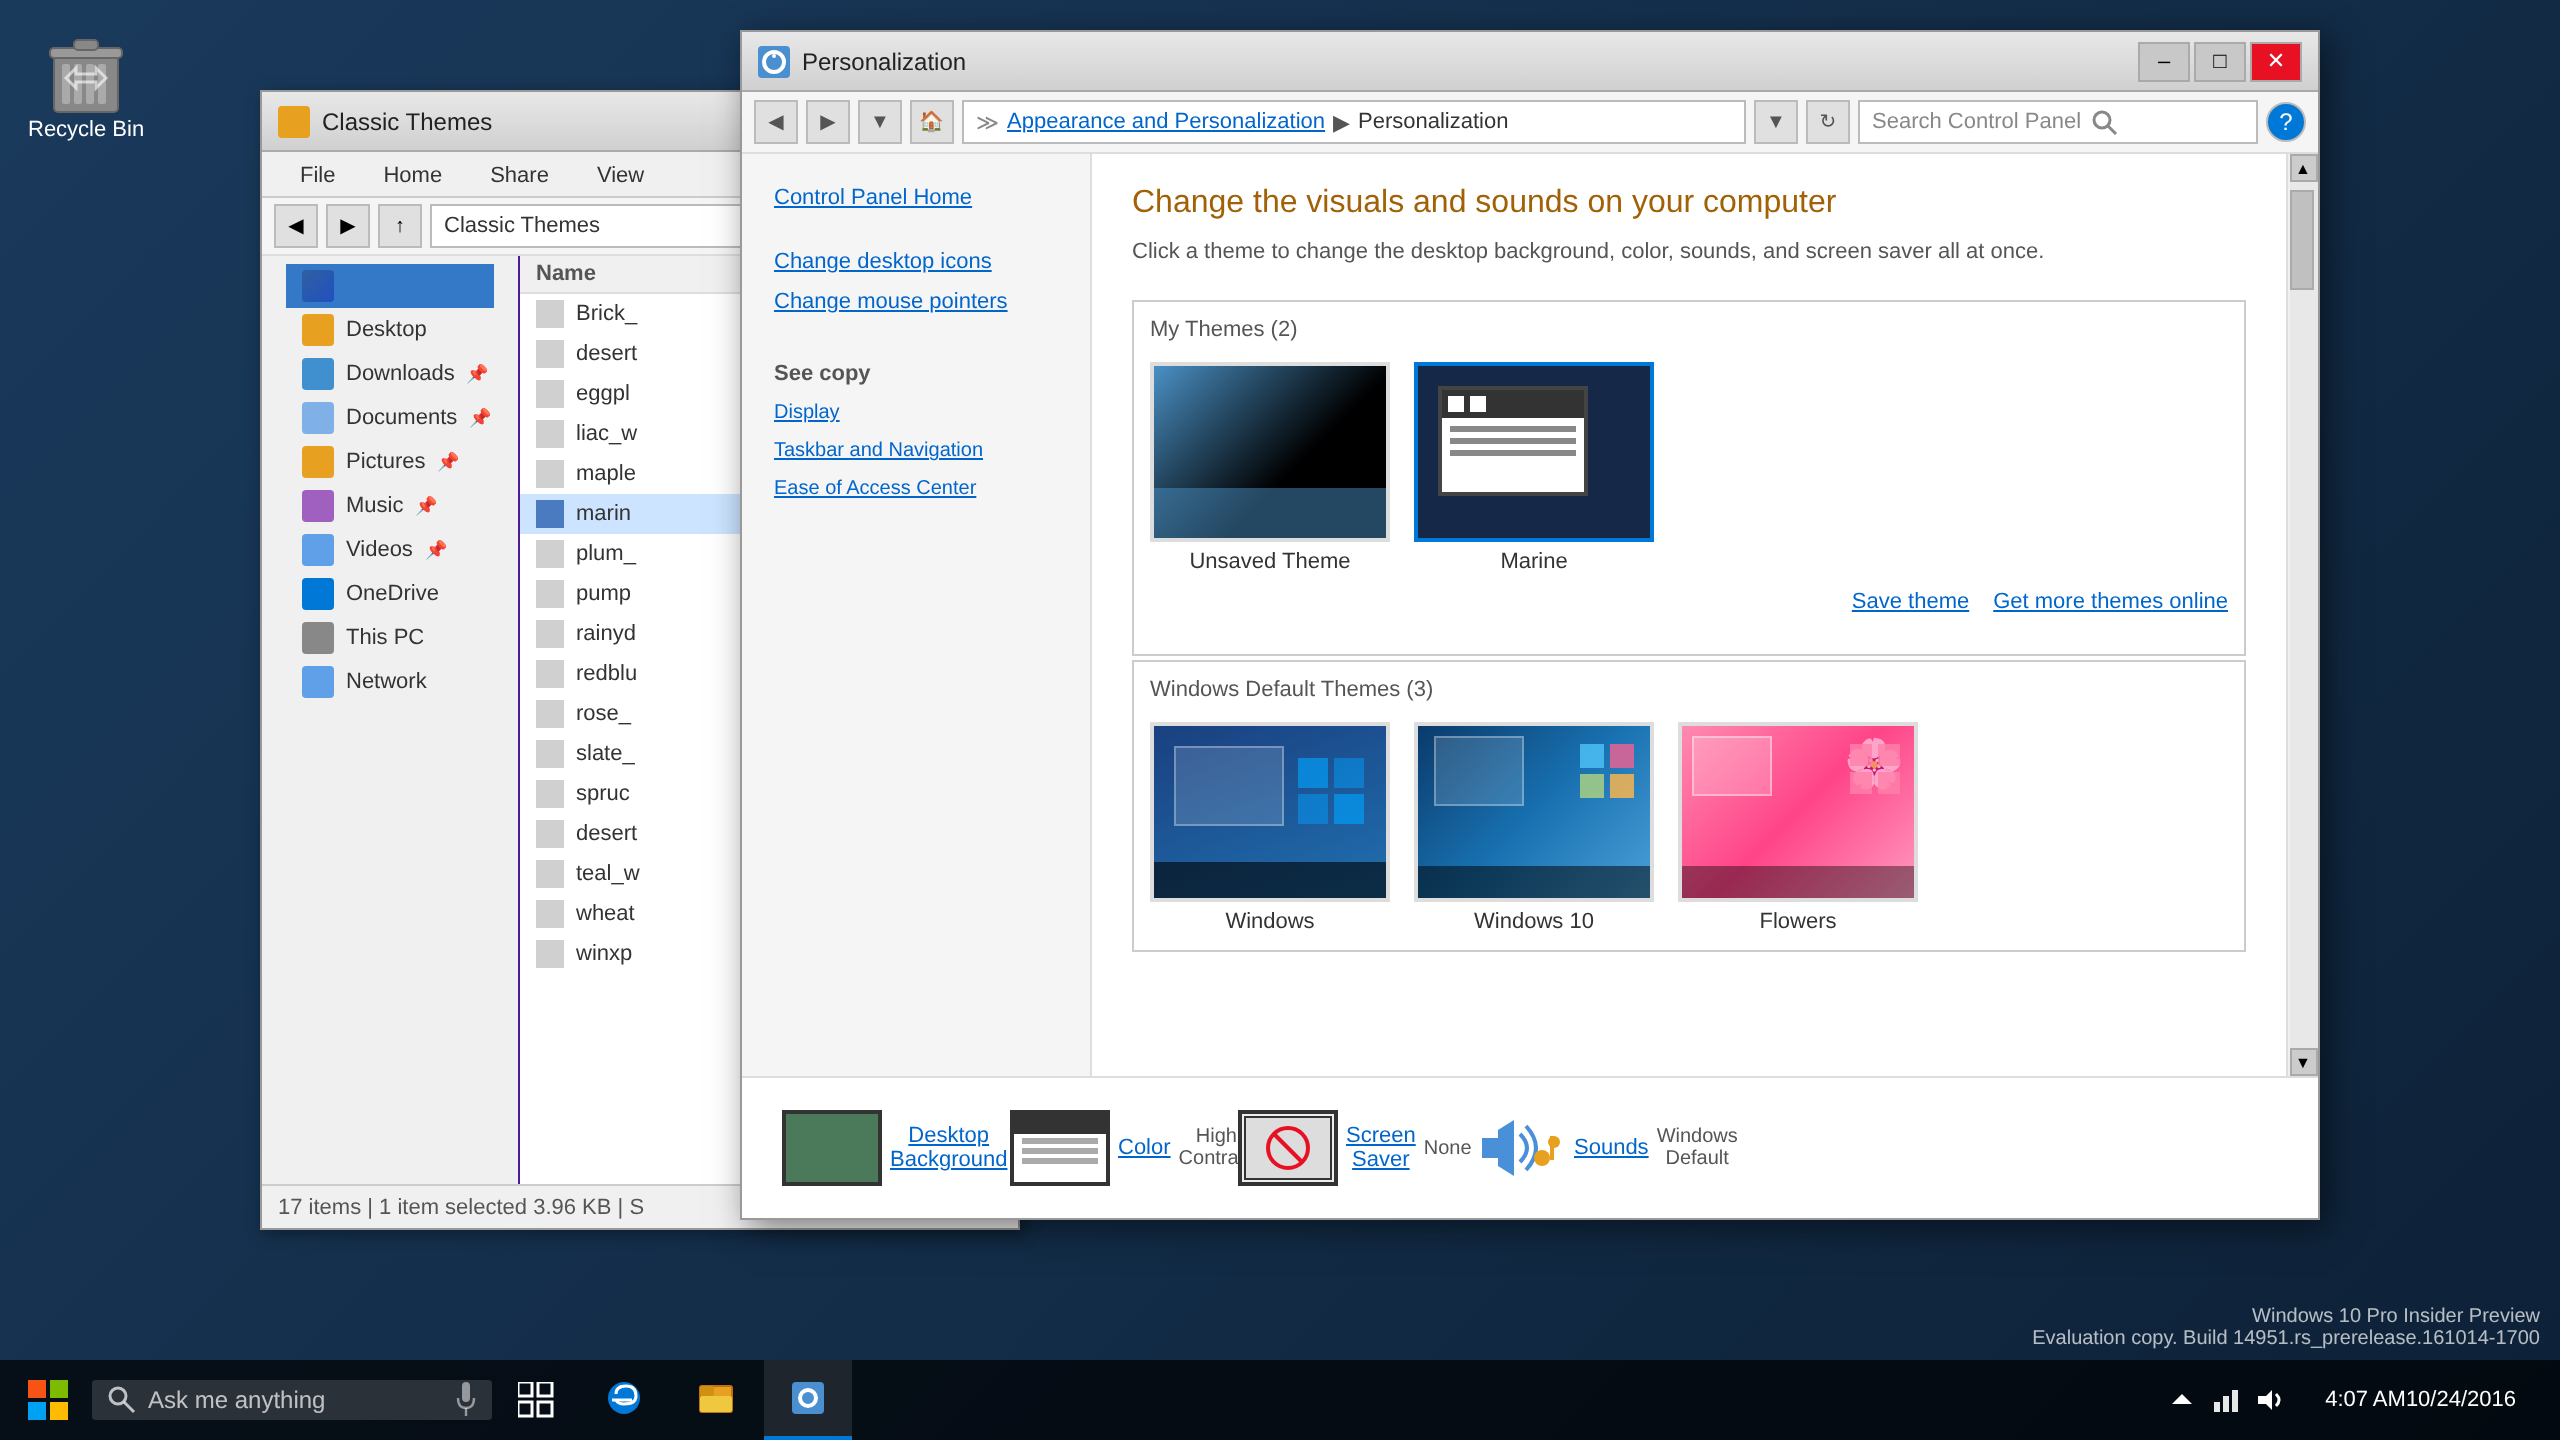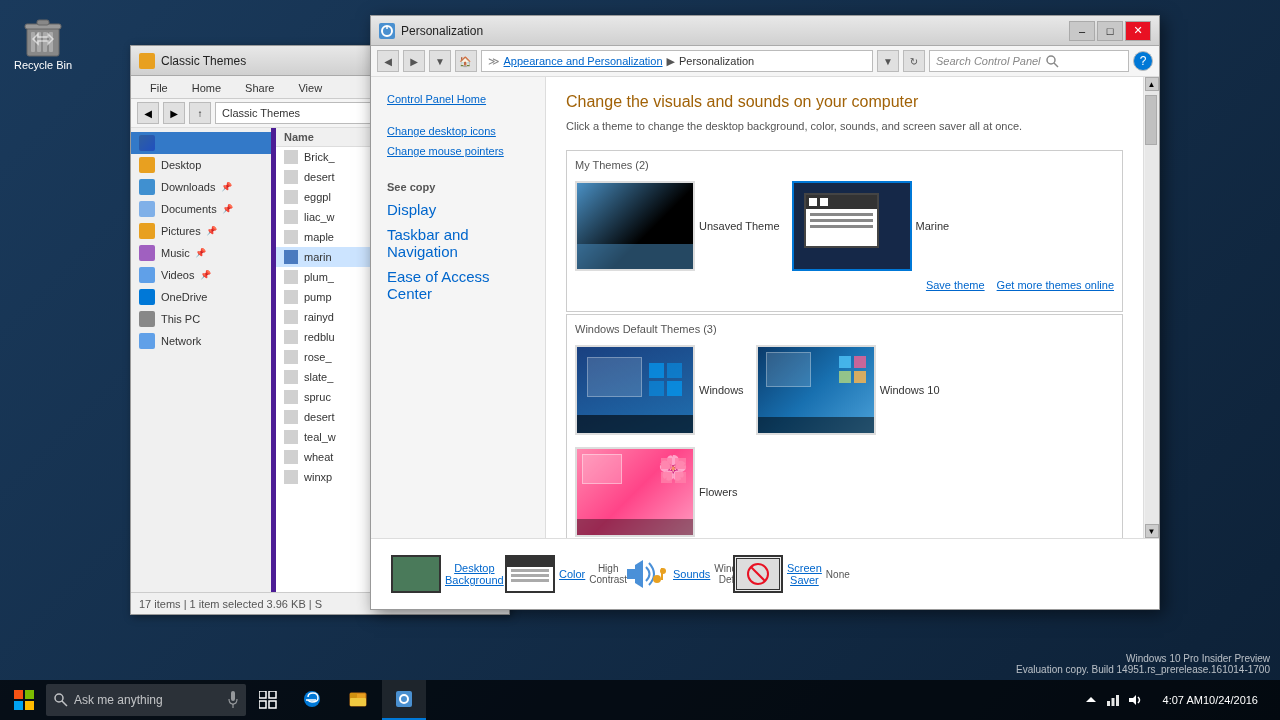--- a/index.html
+++ b/index.html
@@ -128,25 +128,25 @@
       padding: 0 6px;
       font-size: 11px;
       color: #333;
     }
     .fe-body {
       display: flex;
       flex: 1;
       overflow: hidden;
     }
     .fe-sidebar {
-      width: 145px;
+      width: 129px;
       background: #f0f0f0;
-      border-right: 5px solid #4c1d95;
+      border-right: 1px solid #4c1d95;
       overflow-y: auto;
-      padding: 4px 0;
+      padding: 4px 12px;
     }
     .fe-sidebar-item {
       display: flex;
       align-items: center;
       padding: 3px 8px;
       gap: 6px;
       cursor: pointer;
       font-size: 11px;
       color: #333;
     }
@@ -349,23 +349,24 @@
     }
     .p-sidebar-section {
       margin-top: 16px;
       padding: 4px 16px;
       font-size: 11px;
       font-weight: bold;
       color: #555;
     }
     .p-sidebar-section-link {
       padding: 4px 16px;
-      font-size: 15px;
+      font-size: 10px;
       color: #0066cc;
       cursor: pointer;
+      text-decoration: underline;
     }
     .p-main {
       flex: 1;
       overflow-y: auto;
       padding: 16px 20px;
       background: white;
     }
     .p-main-title {
       font-size: 16px;
       color: #a16207;
@@ -382,21 +383,21 @@
       color: #555;
       margin-bottom: 10px;
     }
     .p-themes-grid {
       display: flex;
       gap: 12px;
       flex-wrap: wrap;
     }
     .p-theme-item {
       display: flex;
-      flex-direction: row;
+      flex-direction: column;
       align-items: center;
       cursor: pointer;
       gap: 4px;
     }
     .p-theme-preview {
       width: 120px;
       height: 90px;
       border: 2px solid #ddd;
       overflow: hidden;
       position: relative;
@@ -473,21 +474,21 @@
     .tb-start {
       width: 40px;
       height: 40px;
       display: flex;
       align-items: center;
       justify-content: center;
       cursor: pointer;
     }
     .tb-search {
       flex: 0 0 200px;
-      height: 32px;
+      height: 20px;
       background: rgba(255,255,255,0.15);
       border-radius: 2px;
       display: flex;
       align-items: center;
       padding: 0 8px;
       gap: 6px;
       color: rgba(255,255,255,0.7);
       font-size: 12px;
       cursor: pointer;
     }
@@ -794,21 +795,21 @@
       <div class="p-nav-btn">🏠</div>
       <div class="p-breadcrumb">
         <span style="color:#888">≫</span>
         <span style="color:#0066cc; text-decoration: underline; cursor: pointer;">Appearance and Personalization</span>
         <span class="p-breadcrumb-sep">▶</span>
         <span class="p-breadcrumb-current">Personalization</span>
       </div>
       <div class="p-nav-btn">▼</div>
       <div class="p-nav-btn">↻</div>
       <div class="p-search">
-        <span style="color:#888;font-style:italic;">Search Control Panel</span>
+        <span style="color:#888;">Search Control Panel</span>
         <svg width="14" height="14">
             <circle cx="6" cy="6" r="4" fill="none" stroke="#888" stroke-width="1.5"></circle>
             <line x1="9" y1="9" x2="13" y2="13" stroke="#888" stroke-width="1.5"></line>
           </svg>
       </div>
       <div class="p-nav-btn" style="background:#0078d7; color:white; border-radius:50%; width:20px; height:20px; font-size:12px;">?</div>
     </div>
 
     <div class="p-body">
 
@@ -951,50 +952,50 @@
               <div class="color-line"></div>
             </div>
           </div>
         </div>
         <span class="p-bottom-label">Color</span>
         <span class="p-bottom-sublabel">High Contrast</span>
       </div>
 
       <div class="p-bottom-item">
         <div class="p-bottom-icon">
+          <div class="screensaver-icon">
+            <svg width="44" height="32" viewBox="0 0 44 32">
+              <rect x="0" y="0" width="44" height="32" fill="#ddd" stroke="#333" stroke-width="2"></rect>
+
+              <circle cx="22" cy="16" r="10" fill="none" stroke="#e81123" stroke-width="2"></circle>
+              <line x1="15" y1="9" x2="29" y2="23" stroke="#e81123" stroke-width="2"></line>
+            </svg>
+          </div>
+        </div>
+        <span class="p-bottom-label">Screen Saver</span>
+        <span class="p-bottom-sublabel">None</span>
+      </div>
+
+      <div class="p-bottom-item">
+        <div class="p-bottom-icon">
           <svg width="50" height="38" viewBox="0 0 50 38">
 
             <rect x="8" y="14" width="8" height="10" fill="#4a90d8"></rect>
             <polygon points="16,10 24,5 24,33 16,28" fill="#4a90d8"></polygon>
 
             <path d="M27 12 Q34 19 27 26" fill="none" stroke="#4a90d8" stroke-width="2"></path>
             <path d="M30 8 Q40 19 30 30" fill="none" stroke="#4a90d8" stroke-width="2"></path>
 
             <circle cx="38" cy="24" r="4" fill="#e8a020"></circle>
             <rect x="42" y="13" width="2" height="12" fill="#e8a020"></rect>
             <circle cx="44" cy="16" r="3" fill="#e8a020"></circle>
           </svg>
         </div>
         <span class="p-bottom-label">Sounds</span>
         <span class="p-bottom-sublabel">Windows Default</span>
-      </div>
-
-      <div class="p-bottom-item">
-        <div class="p-bottom-icon">
-          <div class="screensaver-icon">
-            <svg width="44" height="32" viewBox="0 0 44 32">
-              <rect x="0" y="0" width="44" height="32" fill="#ddd" stroke="#333" stroke-width="2"></rect>
-
-              <circle cx="22" cy="16" r="10" fill="none" stroke="#e81123" stroke-width="2"></circle>
-              <line x1="15" y1="9" x2="29" y2="23" stroke="#e81123" stroke-width="2"></line>
-            </svg>
-          </div>
-        </div>
-        <span class="p-bottom-label">Screen Saver</span>
-        <span class="p-bottom-sublabel">None</span>
       </div>
     </div>
   </div>
 
   <div class="tb-win-info">
     <div>Windows 10 Pro Insider Preview</div>
     <div>Evaluation copy. Build 14951.rs_prerelease.161014-1700</div>
   </div>
 
   <div class="taskbar">

